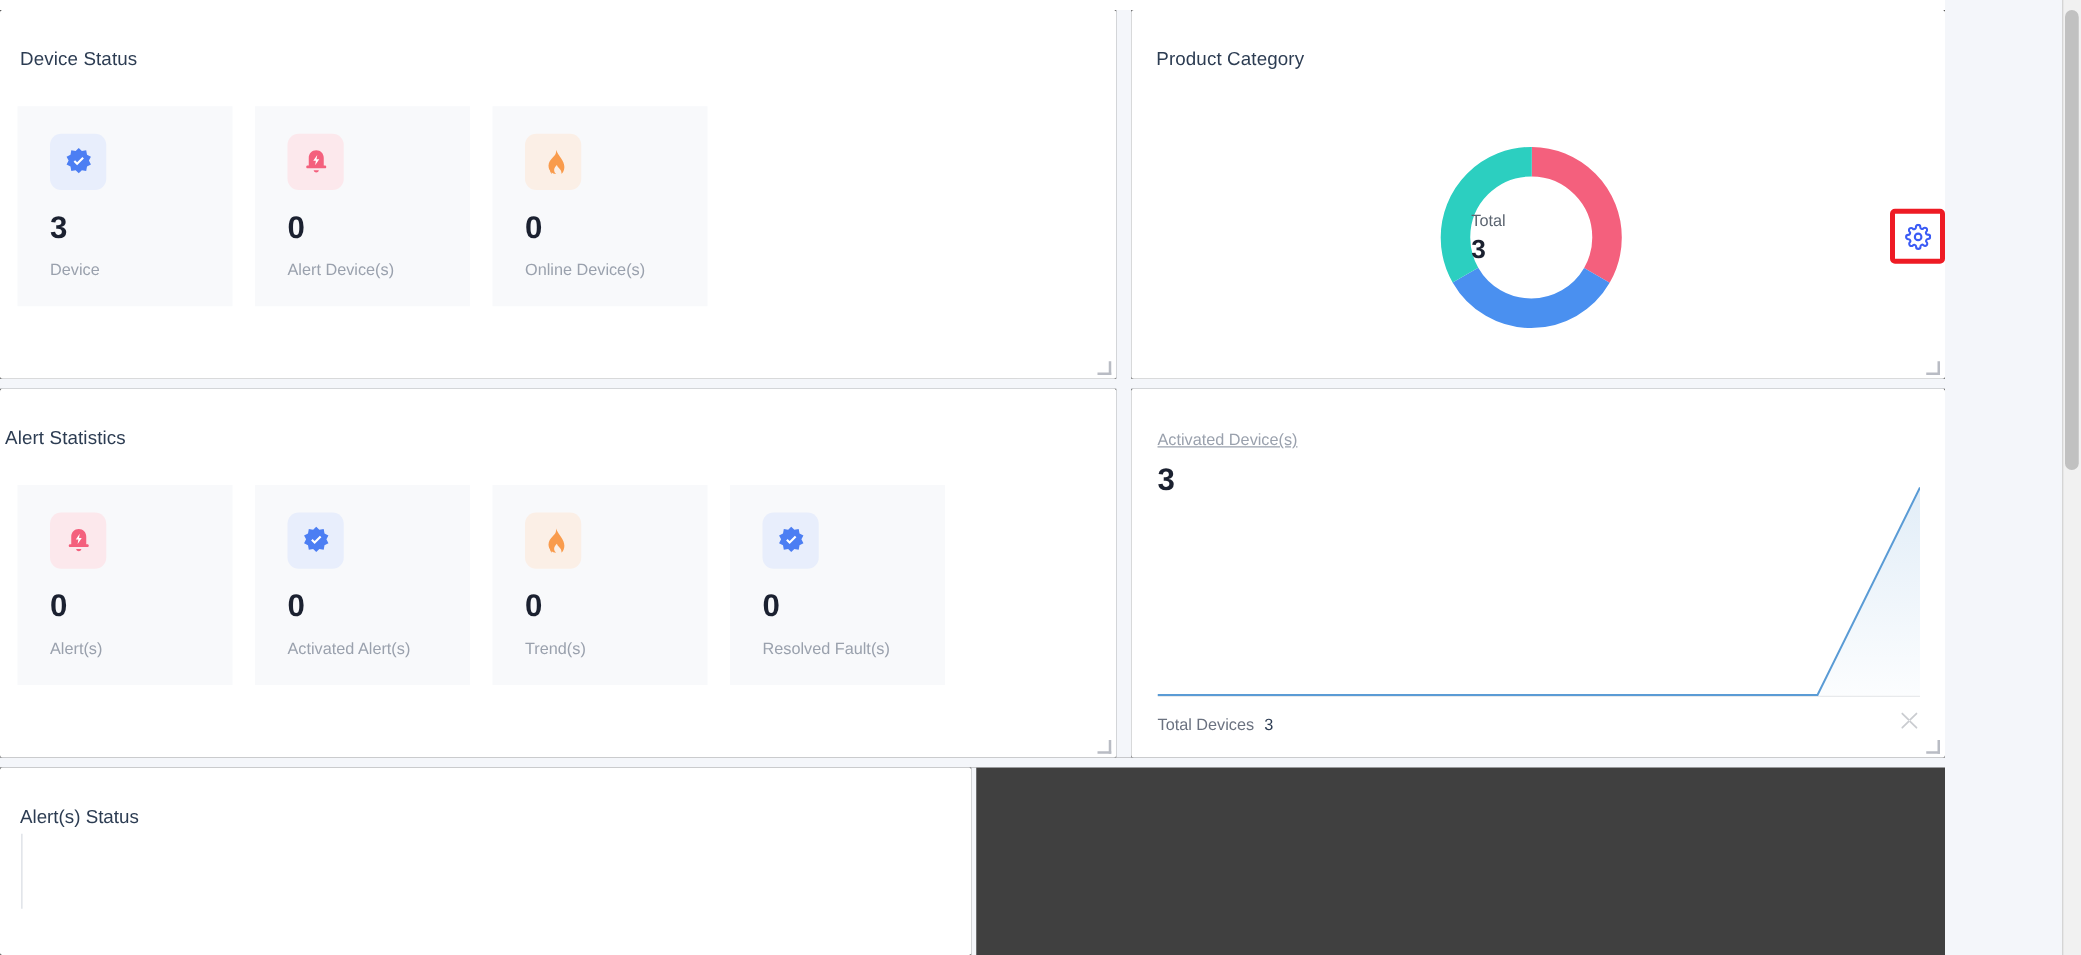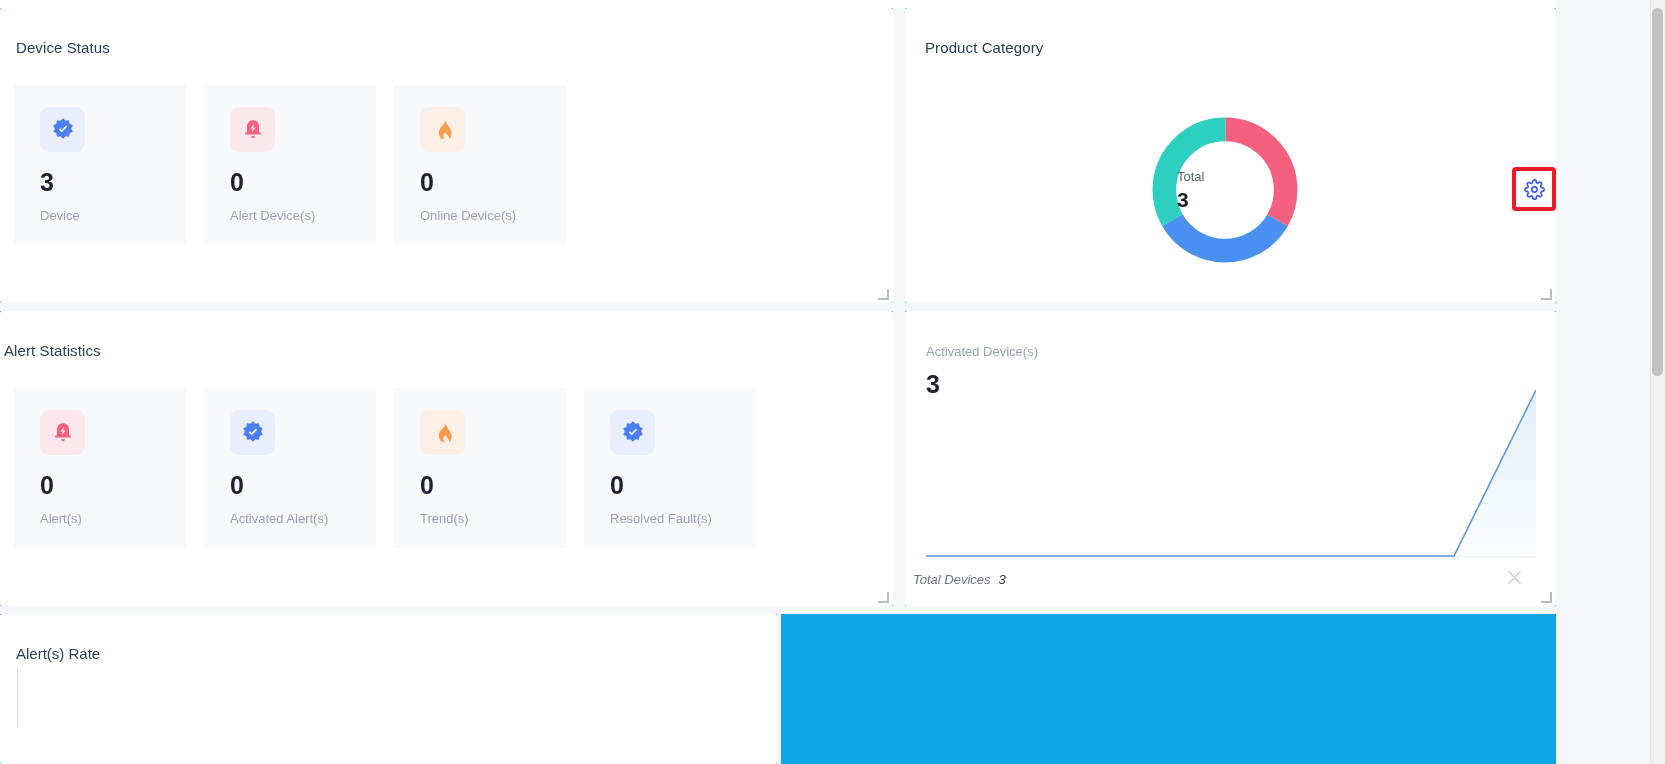--- a/index.html
+++ b/index.html
@@ -6,21 +6,21 @@
   * { box-sizing: border-box; margin: 0; padding: 0; }
   html, body {
     width: 1665px; height: 764px;
     background: #f4f6fa;
     font-family: "Liberation Sans", sans-serif;
     overflow: hidden;
   }
   .viewport {
     position: relative;
     width: 1665px; height: 764px;
-    background: #0ea5e9;
+    background: #404040;
     overflow: hidden;
   }
 
   
   .top-strip {
     position: absolute; left: 0; top: 0;
     width: 1556px; height: 8px;
     background: #ffffff;
   }
 
@@ -275,53 +275,53 @@
         </div>
         <div class="stat-value">0</div>
         <div class="stat-label">Resolved Fault(s)</div>
       </div>
     </div>
 
     <div class="resize-handle"></div>
   </div>
 
   <div class="panel" style="left:905px; top:311px; width:651px; height:295px;">
-    <div class="act-label" style="position:absolute;left:21px;top:33px;">Activated Device(s)</div>
+    <div class="act-label" style="position:absolute;left:21px;top:33px;text-decoration:underline;">Activated Device(s)</div>
     <div class="act-value" style="position:absolute;left:21px;top:47px;">3</div>
 
     <div class="act-chart" style="left:21px; bottom:46px; width:610px; height:175px;">
       <svg width="610" height="175" viewBox="0 0 610 175" preserveAspectRatio="none">
         <defs>
           <linearGradient id="areaFill" x1="0" y1="0" x2="0" y2="1">
             <stop offset="0%" stop-color="#5a9bd5" stop-opacity="0.18"></stop>
             <stop offset="100%" stop-color="#5a9bd5" stop-opacity="0.02"></stop>
           </linearGradient>
         </defs>
         <line x1="0" y1="172" x2="610" y2="172" stroke="#e9eaec" stroke-width="1"></line>
         <path d="M0,171 L528,171 L610,5 L610,172 L0,172 Z" fill="url(#areaFill)"></path>
         <path d="M0,171 L528,171 L610,5" fill="none" stroke="#5a9bd5" stroke-width="1.6"></path>
       </svg>
     </div>
 
-    <div class="act-footer" style="left:8px; bottom:16px; width:610px;font-style:italic;">
+    <div class="act-footer" style="left:21px; bottom:16px; width:610px;">
       <div class="act-footer-left">
         <span>Total Devices</span><b>3</b>
       </div>
       <div style="opacity:.45;">
         <svg width="17" height="17" viewBox="0 0 24 24" fill="none" stroke="#8b9099" stroke-width="2" stroke-linecap="round">
           <path d="M4 4 L11 11 M20 4 L13 11 M4 20 L11 13 M20 20 L13 13"></path>
         </svg>
       </div>
     </div>
 
     <div class="resize-handle"></div>
   </div>
 
   <div class="panel" style="left:0; top:614px; width:777px; height:150px;">
-    <div class="trend-title" style="position:absolute;left:16px;top:31px;">Alert(s) Rate</div>
+    <div class="trend-title" style="position:absolute;left:16px;top:31px;">Alert(s) Status</div>
     <div class="trend-axis"></div>
   </div>
 
 
   <div class="gap-band" style="left:0; top:303px; width:1556px; height:8px;"></div>
   <div class="gap-band" style="left:0; top:606px; width:1556px; height:8px;"></div>
   <div class="gap-band" style="left:893px; top:8px; width:12px; height:598px;"></div>
   <div class="gap-band" style="left:777px; top:614px; width:4px; height:150px;"></div>
   <div class="gap-band" style="left:1556px; top:0; width:94px; height:764px;"></div>
 

